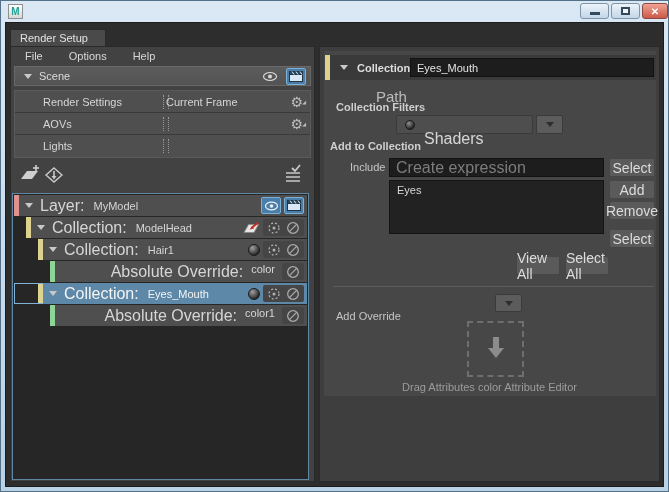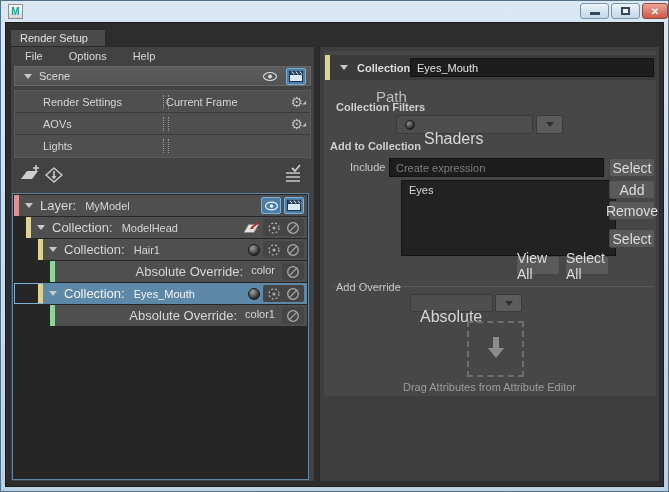--- a/index.html
+++ b/index.html
@@ -71,21 +71,21 @@
   .trow { display: flex; height: 21px; margin-bottom: 1px; }
   .cbar { width: 5px; flex: none; }
   .bar-layer      { background: #e2928e; }
   .bar-collection { background: #ddd38f; }
   .bar-override   { background: #8fd497; }
   .tcontent { flex: 1; background: #4f4f4f; display: flex; align-items: center; position: relative; }
   .trow.selected { outline: 1px solid #7fb2d4; outline-offset: -1px; }
   .trow.selected .tcontent { background: #5d88a8; }
   .ind12 { width: 12px; flex: none; } .ind24 { width: 24px; flex: none; } .ind36 { width: 36px; flex: none; }
   .tcontent .tri-down { margin-left: 6px; }
-  .tprefix { color: #d6d6d6; font-size: 13px; margin-left: 7px; }
+  .tprefix { color: #d6d6d6; font-size: 16px; margin-left: 7px; }
   .tname   { color: #d6d6d6; font-size: 11px; margin-left: 9px; }
   .trow.selected .tprefix, .trow.selected .tname { color: #f4f4f4; }
   .t-right { margin-left: auto; display: flex; align-items: center; gap: 3px; margin-right: 3px; }
   .icon-box { width: 20px; height: 17px; display: flex; align-items: center; justify-content: center; }
   .icon-box.active { background: #4a7da8; border: 1px solid #7cb0d6; border-radius: 2px; }
   .icon-tray { height: 17px; background: #454545; border-radius: 2px; display: flex;
     align-items: center; gap: 5px; padding: 0 4px; }
   .sphere { width: 12px; height: 12px; border-radius: 50%;
     background: radial-gradient(circle at 35% 30%, #a0a0a0, #262626 75%); border: 1px solid #1b1b1b; }
   .ov-text { margin-left: auto; display: flex; gap: 8px; margin-right: 7px; }
@@ -112,30 +112,30 @@
   .dropdown .dd-text { color: #d6d6d6; font-size: 16px; margin-left: 9px; margin-top: 28px; }
   .dd-arrow-btn { position: absolute; height: 19px; width: 27px; background: #5c5c5c;
     border: 1px solid #3a3a3a; border-radius: 2px; display: flex; align-items: center;
     justify-content: center; z-index: 2; }
   .dd-arrow-btn .tri { width: 0; height: 0; border-left: 4px solid transparent;
     border-right: 4px solid transparent; border-top: 5px solid #2e2e2e; }
   .dd-sphere { width: 10px; height: 10px; border-radius: 50%; margin-left: 8px;
     background: radial-gradient(circle at 35% 30%, #8e8e8e, #222 75%); border: 1px solid #1b1b1b; }
 
   .pe-input { position: absolute; left: 69px; top: 111px; width: 215px; height: 19px;
-    background: #1d1d1d; border: 1px solid #121212; color: #d8d8d8; font-size: 11px;
+    background: #1d1d1d; border: 1px solid #121212; color: #d8d8d8; font-size: 16px;
     padding-left: 6px; z-index: 2; font-family: "Liberation Sans", sans-serif; }
   .pe-input::placeholder { color: #7d7d7d; opacity: 1; }
 
   .btn { position: absolute; height: 19px; background: #5a5a5a; border: 1px solid #464646;
     border-radius: 2px; color: #dcdcdc; font-size: 14px; display: flex; align-items: center;
     justify-content: center; z-index: 2; }
 
-  .pe-list { position: absolute; left: 69px; top: 133px; width: 215px; height: 76px;
-    background: #222; border: 1px solid #141414; z-index: 2; margin-left: 12px; }
+  .pe-list { position: absolute; left: 69px; top: 133px; width: 215px; height: 54px;
+    background: #222; border: 1px solid #141414; z-index: 2; }
   .pe-list-item { color: #d8d8d8; font-size: 11px; padding: 3px 0 0 7px; }
 
   .pe-divider { position: absolute; left: 13px; top: 239px; width: 321px; height: 1px;
     background: #5b5b5b; z-index: 2; }
 
   .drop-target { position: absolute; left: 147px; top: 274px; width: 57px; height: 56px;
     border: 2px dashed #6e6e6e; z-index: 2; display: flex; align-items: center; justify-content: center; }
   .pe-hint { position: absolute; left: 0; top: 334px; width: 100%; text-align: center;
     color: #9c9c9c; font-size: 11px; z-index: 2; }
   .pane-right { background: #3e3e3e; }
@@ -421,31 +421,28 @@
         <div class="pe-list-item">Eyes</div>
       </div>
       <div class="btn" style="left:289px; top:133px; width:46px;">Add</div>
       <div class="btn" style="left:289px; top:154px; width:46px;">Remove</div>
       <div class="btn" style="left:289px; top:182px; width:46px;">Select</div>
       <div class="btn" style="left:196px; top:209px; width:44px;">View All</div>
       <div class="btn" style="left:245px; top:209px; width:44px;">Select All</div>
 
       <div class="pe-divider"></div>
 
-      <span class="pe-label" style="left:16px; top:234px; font-weight:normal; color:#c6c6c6;">Add Override</span>
-      <div class="dropdown" style="left:90px; top:247px; width:83px; height:18px;">
-        <span class="dd-text">Absolute</span>
-      </div>
+      <span class="pe-label" style="left:16px; top:263px; font-weight:normal; color:#c6c6c6;">Add Override</span>
       <div class="dd-arrow-btn" style="left:175px; top:247px; height:18px;">
           <span class="tri"></span>
         </div>
 
       <div class="drop-target">
         <svg width="20" height="26" viewBox="0 0 20 26">
             <rect x="7" y="1" width="6" height="12" fill="#8c8c8c"></rect>
             <polygon points="2,12 18,12 10,22" fill="#8c8c8c"></polygon>
           </svg>
       </div>
-      <div class="pe-hint">Drag Attributes from Attribute Editor</div>
+      <div class="pe-hint">Drag Attributes color Attribute Editor</div>
 
     </div>
   </div>
 </div>
 
 </body></html>

